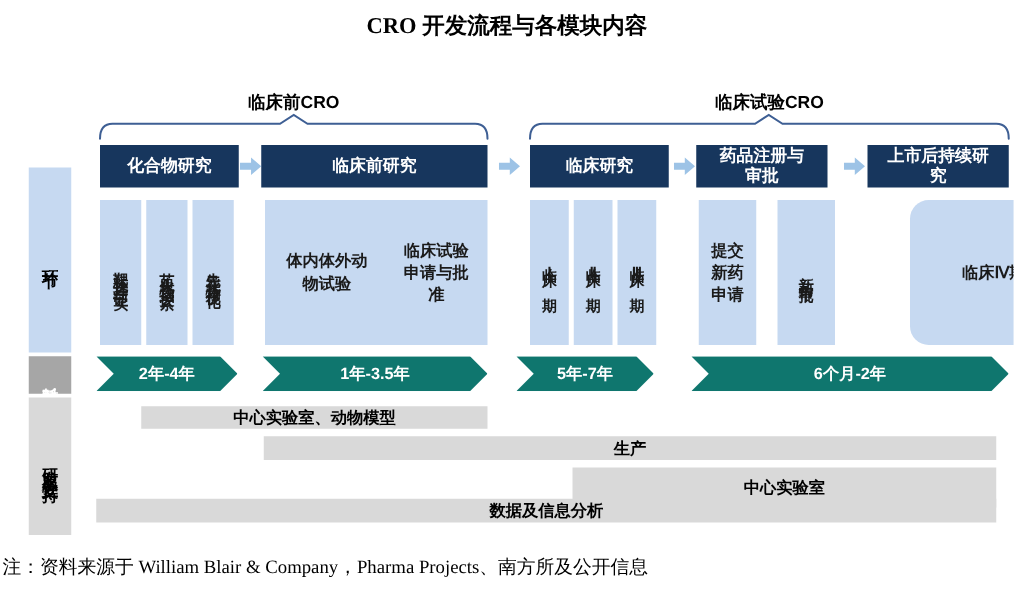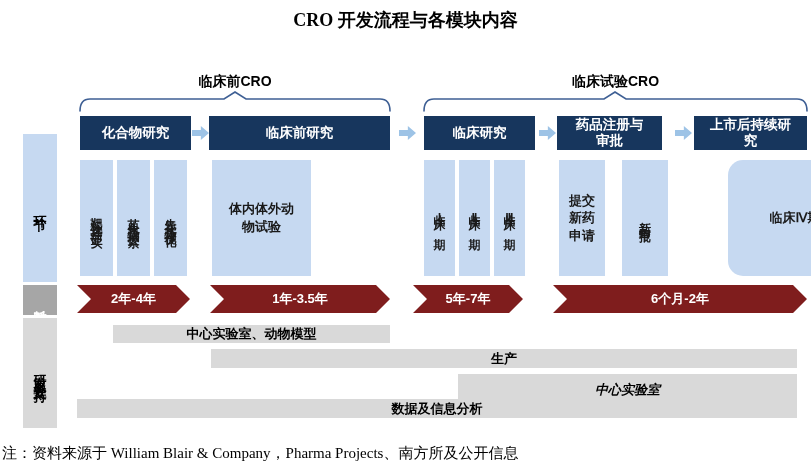--- a/index.html
+++ b/index.html
@@ -64,21 +64,21 @@
     left: 23px; width: 34px;
     display: flex; align-items: center; justify-content: center;
     font-weight: bold;
     font-size: 13px;
   }
   .side-stage { top: 134px; height: 148px; background: #c6d9f1; color: #000; }
   .side-time  { top: 285px; height: 30px;  background: #a6a6a6; color: #fff; letter-spacing: 0; }
   .side-support { top: 318px; height: 110px; background: #d9d9d9; color: #000; }
   .duration-arrow {
     top: 285px; height: 28px;
-    background: #7f1d1d;
+    background: #0f766e;
     color: #ffffff;
     font-weight: bold;
     font-size: 13px;
     display: flex; align-items: center; justify-content: center;
     clip-path: polygon(0 0, calc(100% - 14px) 0, 100% 50%, calc(100% - 14px) 100%, 0 100%, 14px 50%);
   }
   .support-bar {
     background: #d9d9d9;
     color: #000000;
     font-weight: bold;
@@ -130,20 +130,23 @@
     <span class="vtext">靶标选择与证实</span>
   </div>
   <div class="abs module-box" style="left:117px;width:33px;">
     <span class="vtext">苗头化合物控索</span>
   </div>
   <div class="abs module-box" style="left:154px;width:33px;">
     <span class="vtext">先导化合物优化</span>
   </div>
   <div class="abs module-box h" style="left:212px;width:99px;">体内体外动
 物试验</div>
+  <div class="abs module-box h" style="left:308px;width:82px;">临床试验
+申请与批
+准</div>
   <div class="abs module-box" style="left:424px;width:31px;">
     <span class="vtext">临床Ⅰ期</span>
   </div>
   <div class="abs module-box" style="left:459px;width:31px;">
     <span class="vtext">临床Ⅱ期</span>
   </div>
   <div class="abs module-box" style="left:494px;width:31px;">
     <span class="vtext">临床Ⅲ期</span>
   </div>
   <div class="abs module-box h" style="left:559px;width:46px;">提交
@@ -162,18 +165,18 @@
   <div class="abs duration-arrow" style="left:210px;width:180px;">1年-3.5年</div>
   <div class="abs duration-arrow" style="left:413px;width:110px;">5年-7年</div>
   <div class="abs duration-arrow" style="left:553px;width:254px;">6个月-2年</div>
 
   <div class="abs side-label side-support">
     <span class="vtext">研发服务支持</span>
   </div>
 
   <div class="abs support-bar" style="left:113px;top:325px;width:277px;height:18px;">中心实验室、动物模型</div>
   <div class="abs support-bar" style="left:211px;top:349px;width:586px;height:19px;">生产</div>
-  <div class="abs support-bar" style="left:458px;top:374px;width:339px;height:32px;font-style:italic;">中心实验室</div>
+  <div class="abs support-bar" style="left:458px;top:374px;width:339px;height:32px;">中心实验室</div>
   <div class="abs support-bar" style="left:77px;top:399px;width:720px;height:19px;">数据及信息分析</div>
 
   <div class="abs note">注：资料来源于 William Blair &amp; Company，Pharma Projects、南方所及公开信息</div>
 
 </div>
 
 </body></html>

